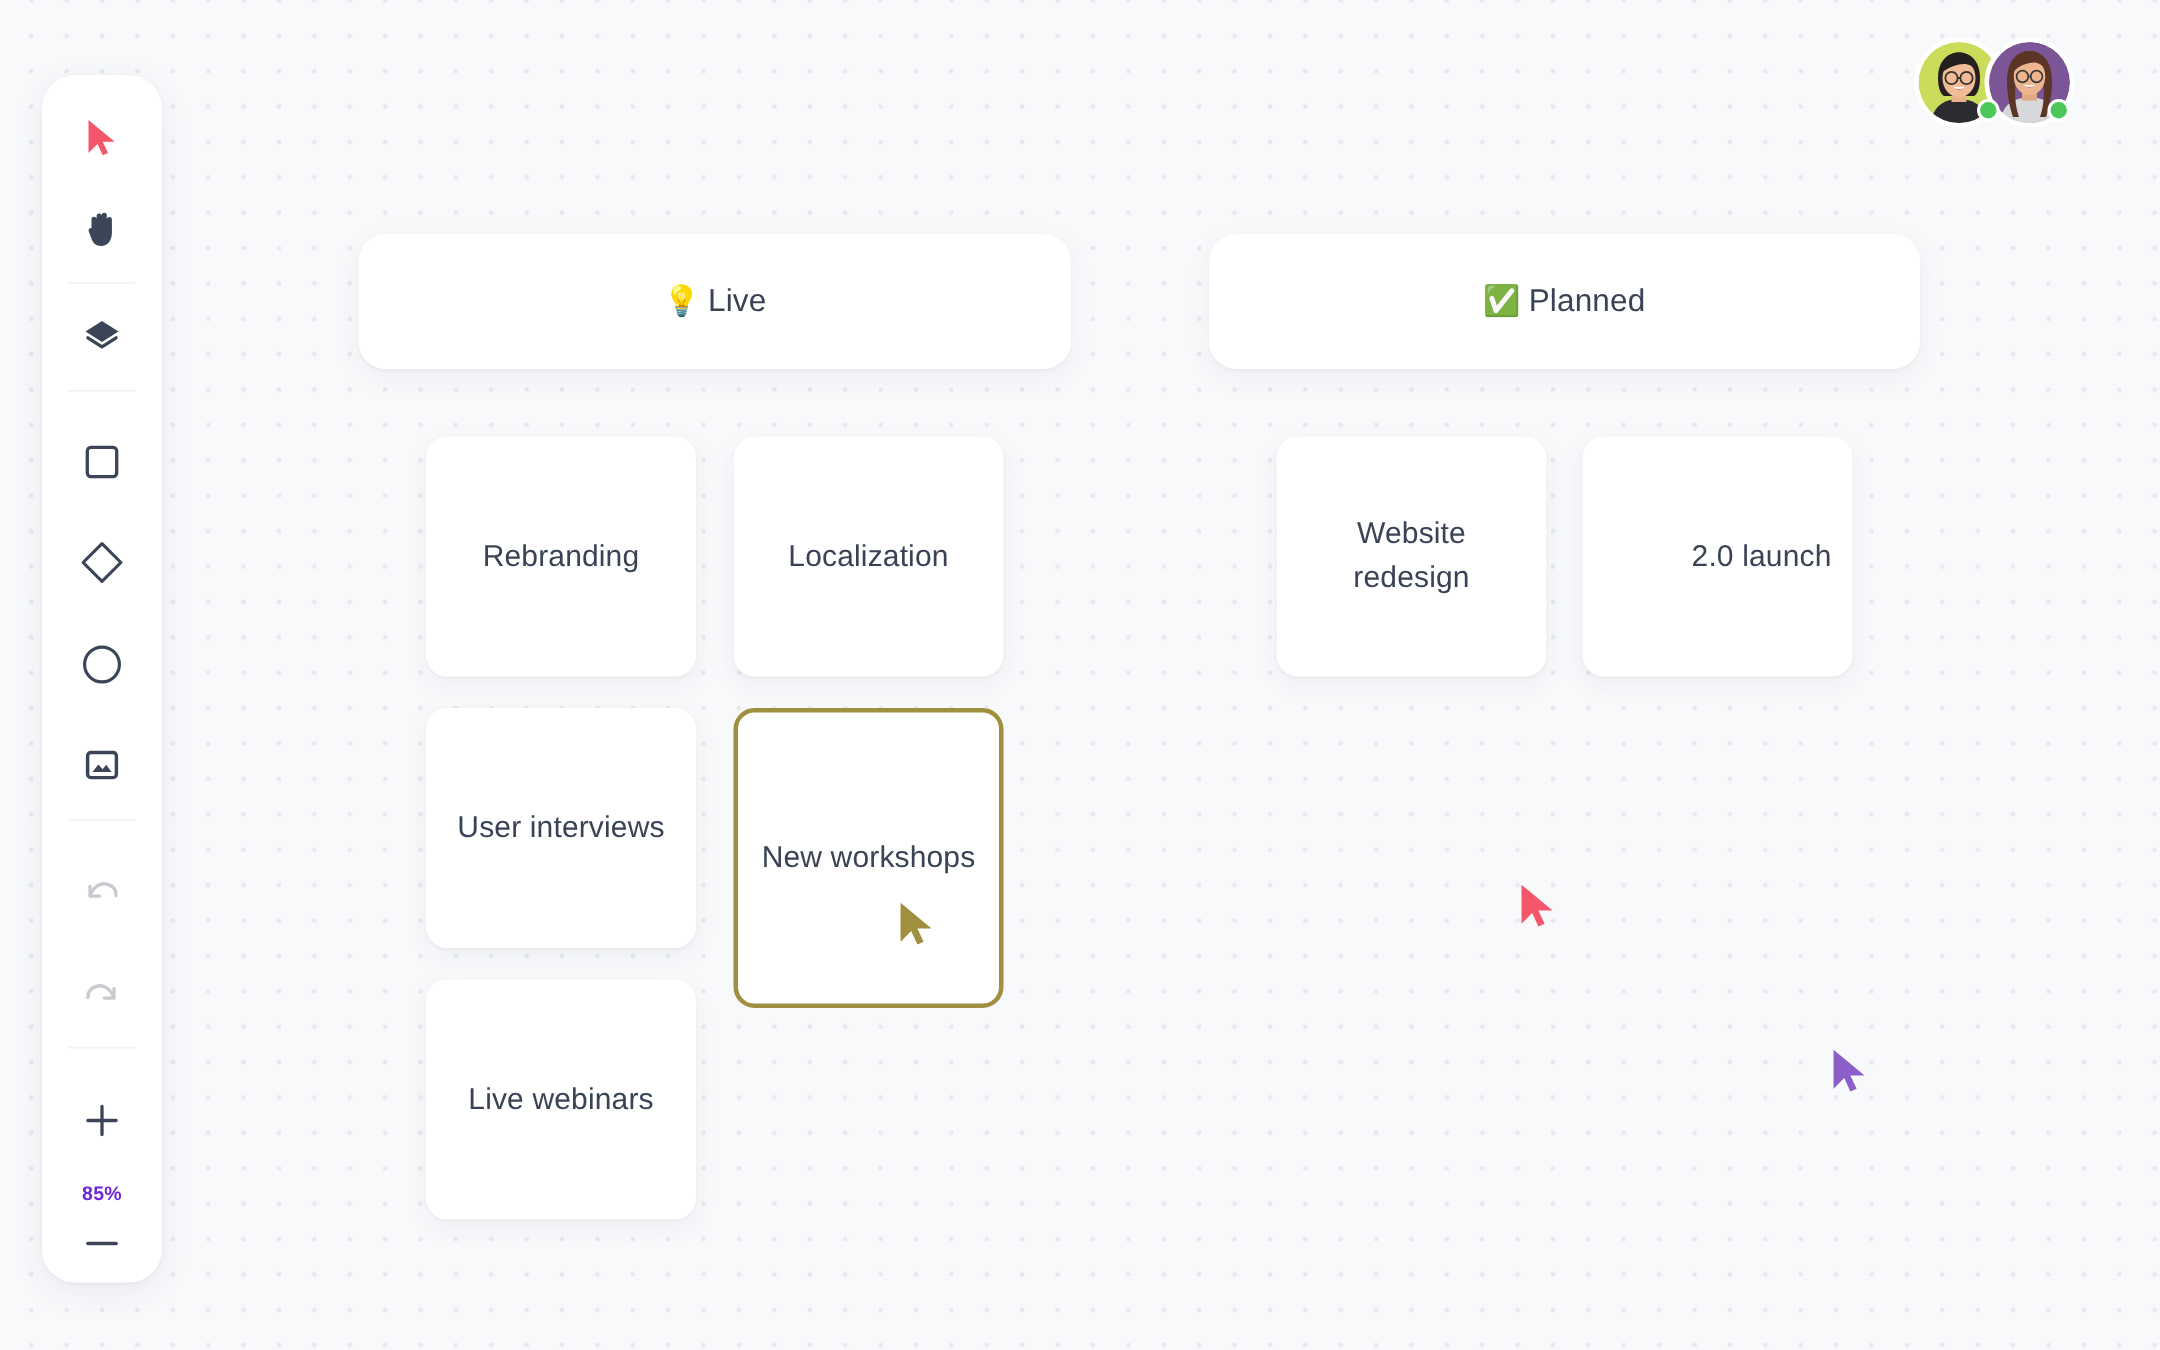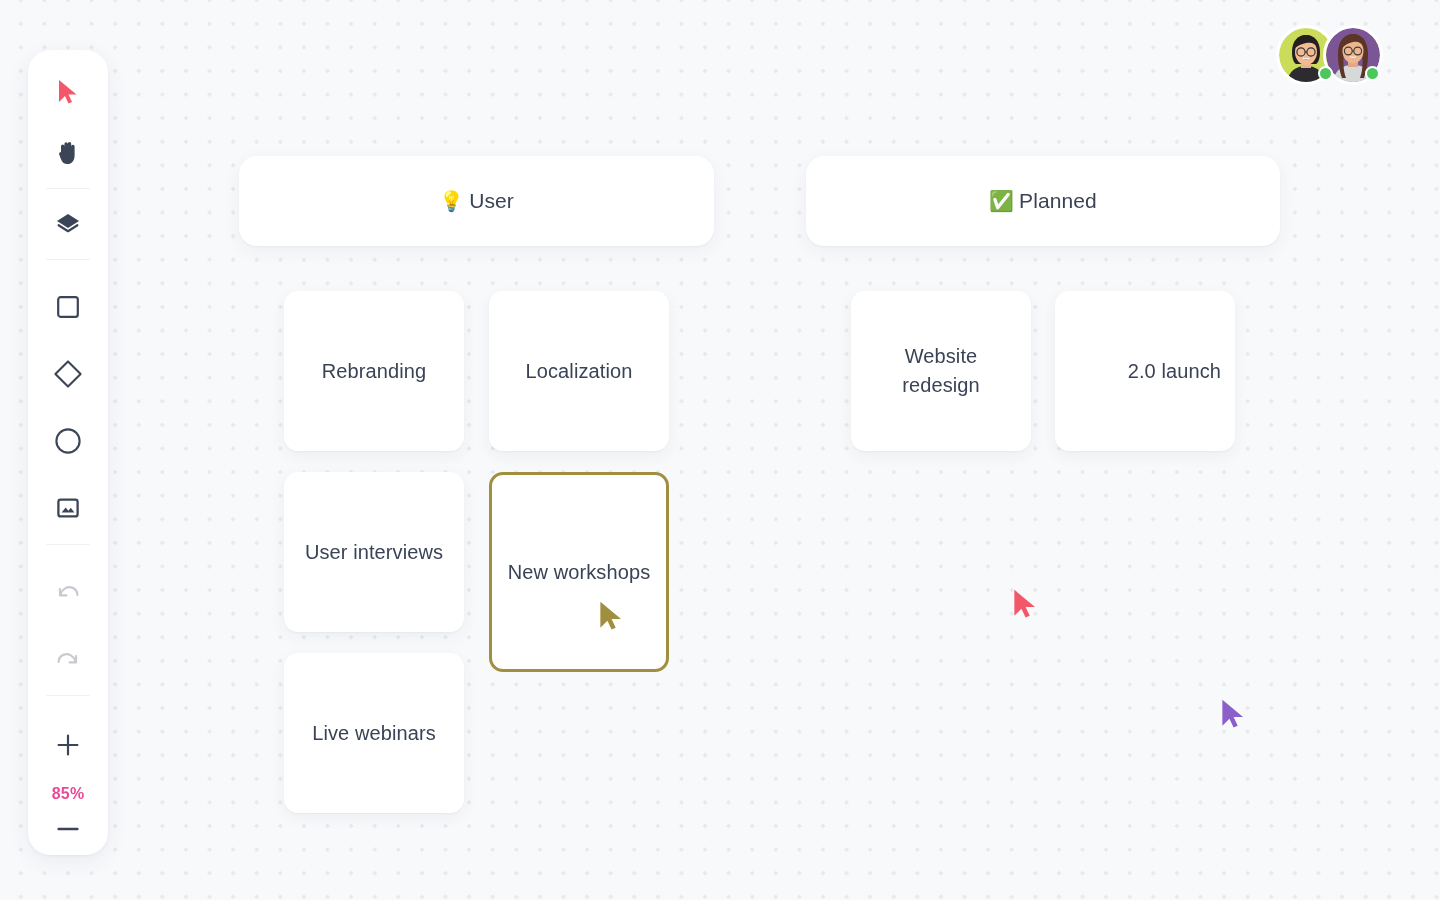--- a/index.html
+++ b/index.html
@@ -56,23 +56,23 @@
   }
   .tool svg { display: block; }
   .tool-sep {
     width: 44px;
     height: 1px;
     background: #eef0f4;
     margin: 9px 0;
   }
   .tool.disabled { opacity: 0.28; cursor: default; }
   .zoom-label {
-    font-size: 16px;
+    font-size: 13px;
     font-weight: bold;
-    color: #ec4899;
+    color: #6d28d9;
     letter-spacing: 0.2px;
     margin: 14px 0 0 0;
     user-select: none;
   }
 
   
   .gap-a { height: 10px; }
   .gap-b { height: 18px; }
   .gap-c { height: 14px; }
   .gap-d { height: 16px; }
@@ -291,21 +291,21 @@
           <path d="M3.6 13 L22.4 13" stroke="#3c4557" stroke-width="2.4" stroke-linecap="round"></path>
         </svg>
       </span>
     </div>
 
   </div>
 
   <div class="col-header" style="left:239px; top:156px; width:475px;">
     <div class="col-header-text">
       <span class="col-emoji">💡</span>
-      <span>User</span>
+      <span>Live</span>
     </div>
   </div>
 
   <div class="col-header" style="left:806px; top:156px; width:474px;">
     <div class="col-header-text">
       <span class="col-emoji">✅</span>
       <span>Planned</span>
     </div>
   </div>
 

